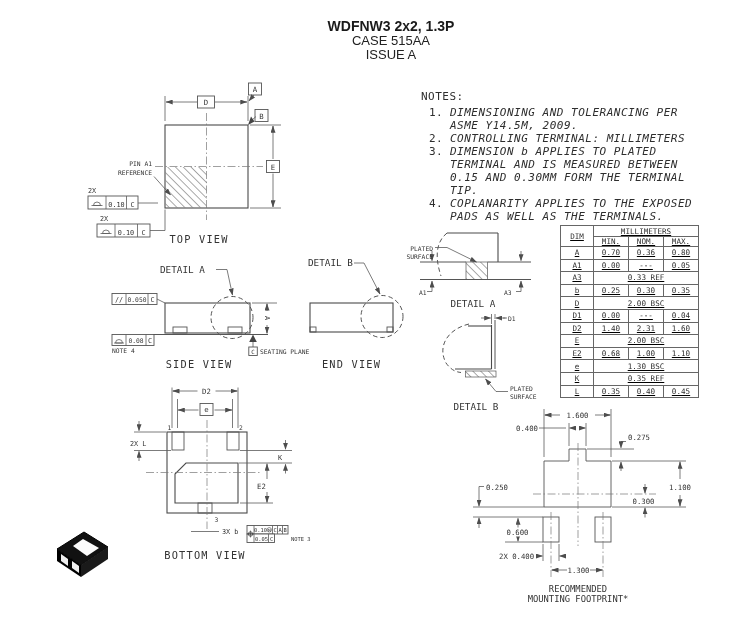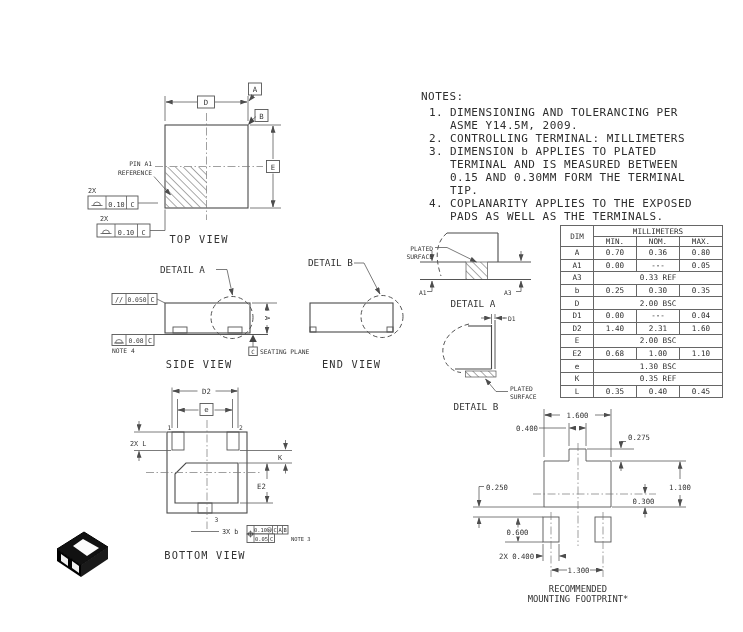--- a/index.html
+++ b/index.html
@@ -28,23 +28,23 @@
   
   #title{position:absolute;left:318px;top:18px;width:146px;text-align:center;color:#1a1a1a;}
   #title .l1{font:bold 14px/16px "Liberation Sans",sans-serif;}
   #title .l2,#title .l3{font:13px/14px "Liberation Sans",sans-serif;color:#222;}
 
   #notes-heading{position:absolute;left:421px;top:90px;
     font:11px/13px "DejaVu Sans Mono",monospace;letter-spacing:0.5px;color:#2e2e2e;}
   #notes{position:absolute;left:429px;top:106px;width:275px;
     font:11px/13px "DejaVu Sans Mono",monospace;letter-spacing:0.5px;color:#2e2e2e;}
   .note-item{display:grid;grid-template-columns:21px 1fr;}
-  .note-text{white-space:pre-line;}
-
-  #dim-table{position:absolute;left:560px;top:225px;width:163px;}
+  .note-text{white-space:pre-line;font-style:italic;}
+
+  #dim-table{position:absolute;left:560px;top:225px;width:139px;text-decoration:underline;}
   #dim-table table{width:100%;border-collapse:collapse;table-layout:fixed;
     font:7.6px "DejaVu Sans Mono",monospace;color:#2e2e2e;}
   #dim-table td{border:1px solid #666;text-align:center;padding:0;height:11.6px;overflow:hidden;}
   #dim-table tr.h1 td{height:10px;}
   #dim-table tr.h2 td{height:8.5px;}
   #dim-table col.c0{width:33px;}
 </style>
 </head>
 <body>
 
@@ -368,20 +368,23 @@
     <polygon points="57,549 84,532 108,547 81,565" fill="#111" stroke="#000" stroke-width="1"></polygon>
     <polygon points="83,539 99,548 87,556 73,546" fill="#fbfbfb"></polygon>
     <polygon points="57,549 57,561 81,577 81,565" fill="#000"></polygon>
     <polygon points="108,547 108,559 81,577 81,565" fill="#1a1a1a"></polygon>
     <polygon points="61,554 68,559 68,566 61,561" fill="#ededed"></polygon>
     <polygon points="72,561 79,566 79,573 72,568" fill="#ededed"></polygon>
   </g>
 </svg>
 
 <div id="title">
+  <div class="l1">WDFNW3 2x2, 1.3P</div>
+  <div class="l2">CASE 515AA</div>
+  <div class="l3">ISSUE A</div>
 </div>
 
 <div id="notes-heading">NOTES:</div>
 <div id="notes">
   <div class="note-item">
     <span class="note-num">1.</span>
     <div class="note-text">DIMENSIONING AND TOLERANCING PER
 ASME Y14.5M, 2009.</div>
   </div>
   <div class="note-item">

